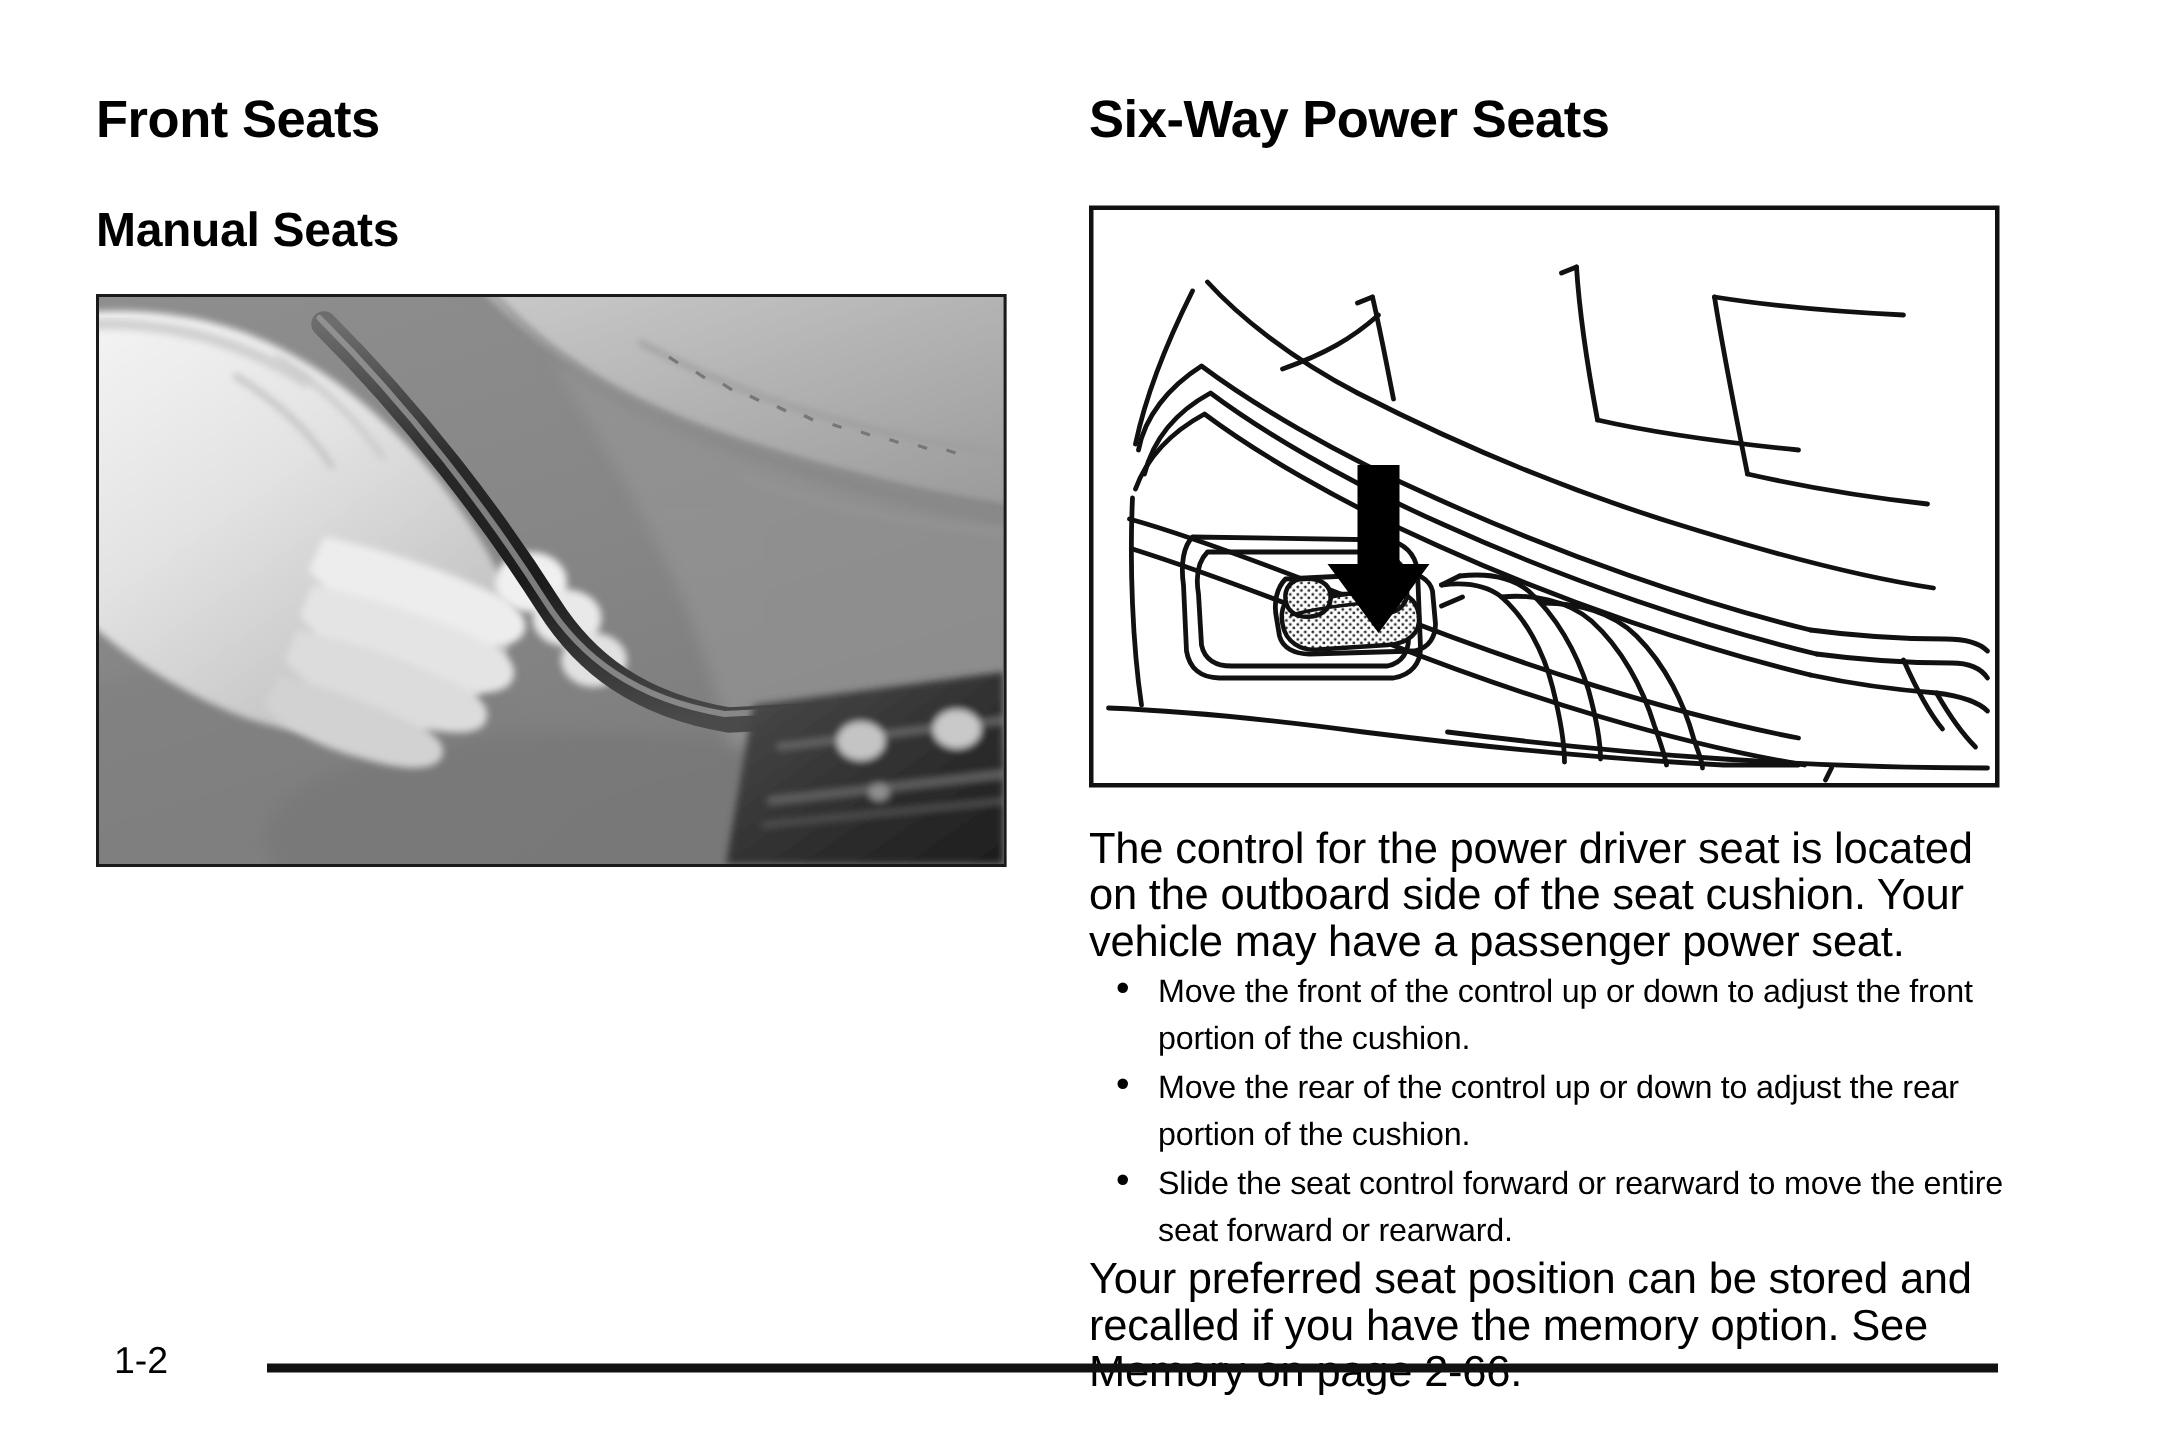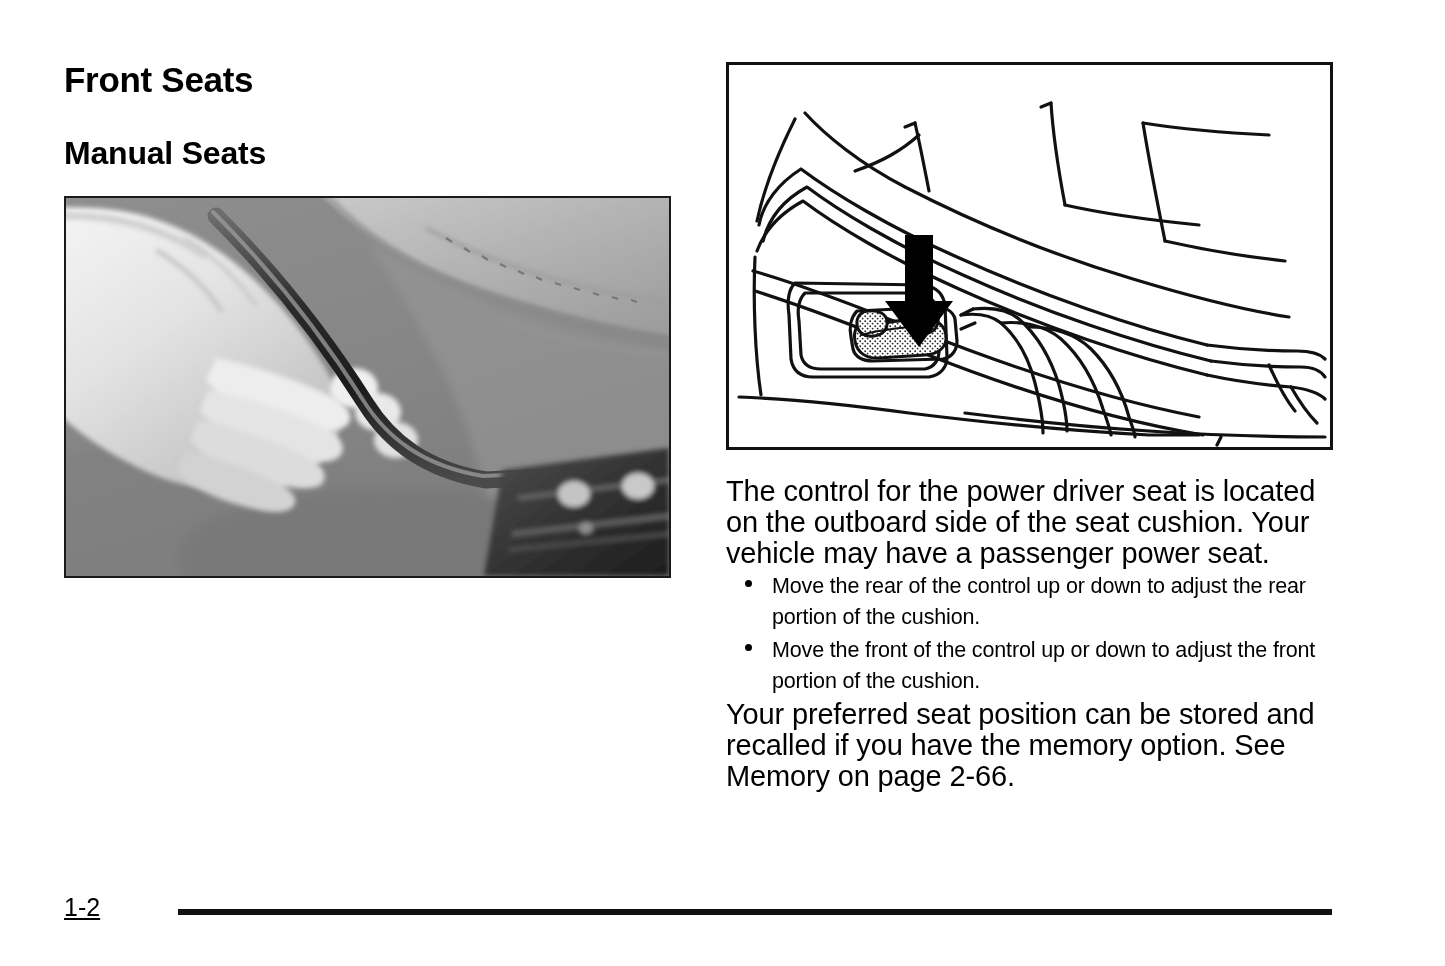--- a/index.html
+++ b/index.html
@@ -114,25 +114,24 @@
   
   .footer {
     position: absolute;
     left: 0;
     top: 893px;
     width: 1445px;
     height: 40px;
   }
   .footer .pagenum {
     position: absolute;
-    left: 64px;
+    left: 76px;
     top: 0px;
     font-size: 25px;
     letter-spacing: 0px;
-    text-decoration: underline;
   }
   .footer .rule {
     position: absolute;
     left: 178px;
     top: 16px;
     width: 1154px;
     height: 6px;
     background: #111111;
   }
 </style>
@@ -245,20 +244,21 @@
           <ellipse cx="572" cy="288" rx="16" ry="13" fill="#c9c9c9"></ellipse>
           <ellipse cx="520" cy="330" rx="7" ry="6" fill="#8f8f8f"></ellipse>
         </g>
       </svg>
     </div>
 
   </div>
 
   <div class="col-right">
 
+    <h1 class="doc-h1">Six-Way Power Seats</h1>
 
     <div class="art-frame">
       <svg viewBox="0 0 601 382" preserveAspectRatio="none">
         <defs>
           <pattern id="stipple" width="5" height="5" patternUnits="userSpaceOnUse">
             <rect width="5" height="5" fill="#ffffff"></rect>
             <circle cx="1.2" cy="1.2" r="0.95" fill="#2b2b2b"></circle>
             <circle cx="3.6" cy="3.6" r="0.95" fill="#2b2b2b"></circle>
           </pattern>
         </defs>
@@ -326,25 +326,29 @@
           <path d="M176 170 L204 170 L204 236 L224 236 L190 282 L156 236 L176 236 Z" fill="#000000" stroke="none"></path>
         </g>
       </svg>
     </div>
 
     <p class="body">The control for the power driver seat is located on the outboard side of the seat cushion. Your vehicle may have a passenger power seat.</p>
 
     <ul class="bullets">
       <li>
         <span class="dot"></span>
+        <span>Move the front of the control up or down to adjust the front portion of the cushion.</span>
+      </li>
+      <li>
+        <span class="dot"></span>
         <span>Move the rear of the control up or down to adjust the rear portion of the cushion.</span>
       </li>
       <li>
         <span class="dot"></span>
-        <span>Move the front of the control up or down to adjust the front portion of the cushion.</span>
+        <span>Slide the seat control forward or rearward to move the entire seat forward or rearward.</span>
       </li>
     </ul>
 
     <p class="body"><span>Your preferred seat position can be stored and recalled if you have the memory option. See </span><span class="italic">Memory on page 2-66</span><span>.</span></p>
   </div>
 
   <div class="footer">
     <div class="pagenum">1-2</div>
     <div class="rule"></div>
   </div>

